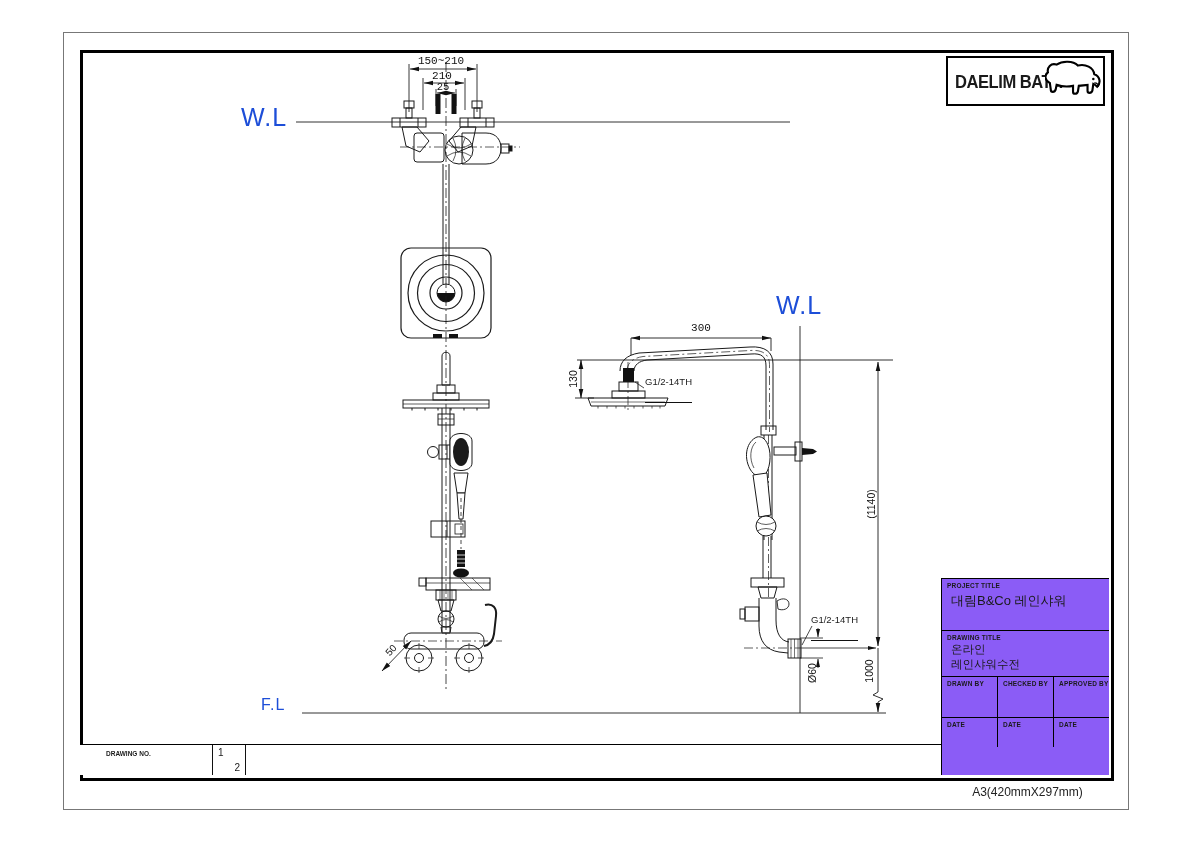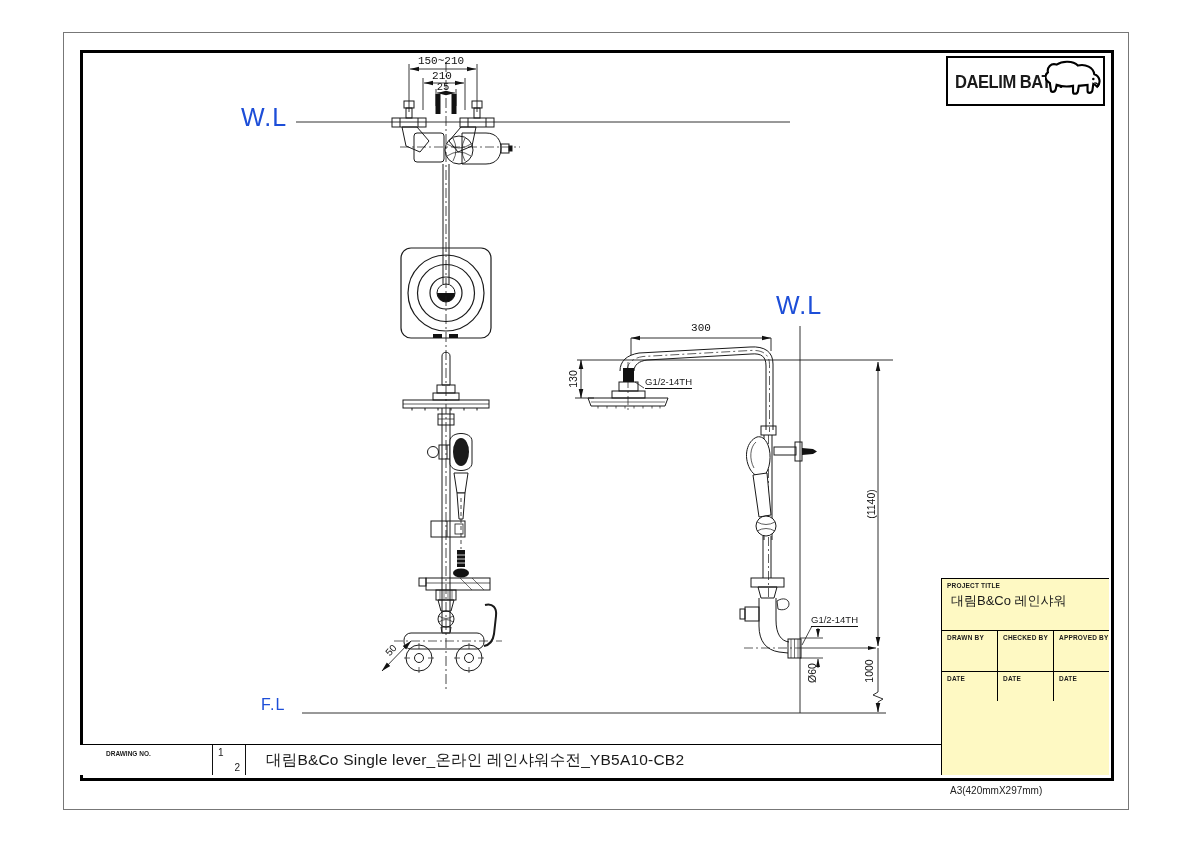--- a/index.html
+++ b/index.html
@@ -7,42 +7,42 @@
           font-family:"Liberation Sans",sans-serif;color:#1a1a1a;}
   .abs{position:absolute;white-space:nowrap;}
   .outer-border{position:absolute;left:63px;top:32px;width:1064px;height:776px;border:1px solid #777;}
   .inner-border{position:absolute;left:80px;top:50px;width:1028px;height:725px;border:3px solid #000;}
   svg.art{position:absolute;left:0;top:0;}
   .refline-label{font-size:25px;font-weight:400;color:#1d4ed8;letter-spacing:1px;}
   .dim{font-size:11px;color:#111;}
   .dim-c{text-align:center;font-family:Liberation Mono, monospace;}
   .rot{transform:translate(-50%,-50%) rotate(-90deg);transform-origin:center;}
   .rot45{transform:translate(-50%,-50%) rotate(-47deg);transform-origin:center;}
-  .thread{font-size:9.5px;border-bottom:1px solid #111;padding-bottom:1px;}
+  .thread{font-size:9.5px;border-bottom:1px solid #111;padding-bottom:15px;}
   
   .logo-box{position:absolute;left:946px;top:56px;width:155px;height:46px;border:2.5px solid #000;background:#fff;}
   .logo-text{position:absolute;left:7px;top:14px;font-size:18px;font-weight:900;letter-spacing:-0.5px;transform:scaleX(.92);transform-origin:left;}
   
-  .title-block{position:absolute;left:941px;top:578px;width:168px;height:197px;border-left:1.5px solid #000;border-top:1.5px solid #000;background:#fef9c3;box-sizing:border-box;}
+  .title-block{position:absolute;left:941px;top:578px;width:168px;height:197px;border-left:1.5px solid #000;border-top:1.5px solid #000;background:#8b5cf6;box-sizing:border-box;}
   .tb-row{position:relative;box-sizing:border-box;border-bottom:1px solid #000;}
   .tb-label{font-size:6.5px;font-weight:bold;padding:3px 0 0 5px;letter-spacing:0.2px;}
   .tb-val{padding-left:9px;}
   .tb-cols{display:flex;height:100%;}
   .tb-col{flex:1;box-sizing:border-box;border-left:1px solid #000;}
   .tb-col:first-child{border-left:none;}
   
   .footer-strip{position:absolute;left:80px;top:744px;width:861px;height:31px;border-top:1.5px solid #000;box-sizing:border-box;background:#fff;}
   .fs-cell1{position:absolute;left:0;top:0;width:132px;height:100%;}
   .fs-label{font-size:6.5px;font-weight:bold;padding:5px 0 0 26px;}
   .fs-cell2{position:absolute;left:132px;top:0;width:34px;height:100%;border-left:1px solid #111;border-right:1px solid #111;box-sizing:border-box;}
   .fs-one{position:absolute;left:5px;top:2px;font-size:10px;}
   .fs-two{position:absolute;right:5px;bottom:2px;font-size:10px;}
   .fs-cell3{position:absolute;left:166px;top:0;right:0;height:100%;}
   .fs-title{font-size:15.5px;line-height:29px;padding-left:20px;letter-spacing:0.2px;}
-  .paper-size{position:absolute;left:950px;top:785px;width:155px;text-align:left;font-size:10px;color:#222;}
+  .paper-size{position:absolute;left:950px;top:785px;width:155px;text-align:center;font-size:12px;color:#222;}
 </style>
 </head>
 <body>
 
 <div class="canvas">
 
   <div class="outer-border"></div>
   <div class="inner-border"></div>
 
   <svg class="art" width="1193" height="844" viewBox="0 0 1193 844">
@@ -250,20 +250,25 @@
       <circle cx="50" cy="20" r="1.3" fill="#000"></circle>
       <path d="M51,24 C54,24 56,26 55,28" fill="none" stroke="#000" stroke-width="1.4"></path>
     </svg>
   </div>
 
   <div class="title-block">
     <div class="tb-row" style="height:52px;">
       <div class="tb-label">PROJECT TITLE</div>
       <div class="tb-val" style="font-size:13px;margin-top:3px;">대림B&amp;Co 레인샤워</div>
     </div>
+    <div class="tb-row" style="height:46px;">
+      <div class="tb-label">DRAWING TITLE</div>
+      <div class="tb-val" style="font-size:11.5px;margin-top:1px;">온라인</div>
+      <div class="tb-val" style="font-size:11.5px;">레인샤워수전</div>
+    </div>
     <div class="tb-row" style="height:41px;">
       <div class="tb-cols">
         <div class="tb-col">
             <div class="tb-label">DRAWN BY</div>
           </div>
         <div class="tb-col">
             <div class="tb-label">CHECKED BY</div>
           </div>
         <div class="tb-col">
             <div class="tb-label">APPROVED BY</div>
@@ -286,20 +291,17 @@
   </div>
 
   <div class="footer-strip">
     <div class="fs-cell1">
       <div class="fs-label">DRAWING NO.</div>
     </div>
     <div class="fs-cell2">
       <span class="fs-one">1</span>
       <span class="fs-two">2</span>
     </div>
-    <div class="fs-cell3">
-      <div class="fs-title">대림B&amp;Co Single lever_온라인 레인샤워수전_YB5A10-CB2</div>
-    </div>
   </div>
 
   <div class="paper-size">A3(420mmX297mm)</div>
 
 </div>
 
 </body></html>

